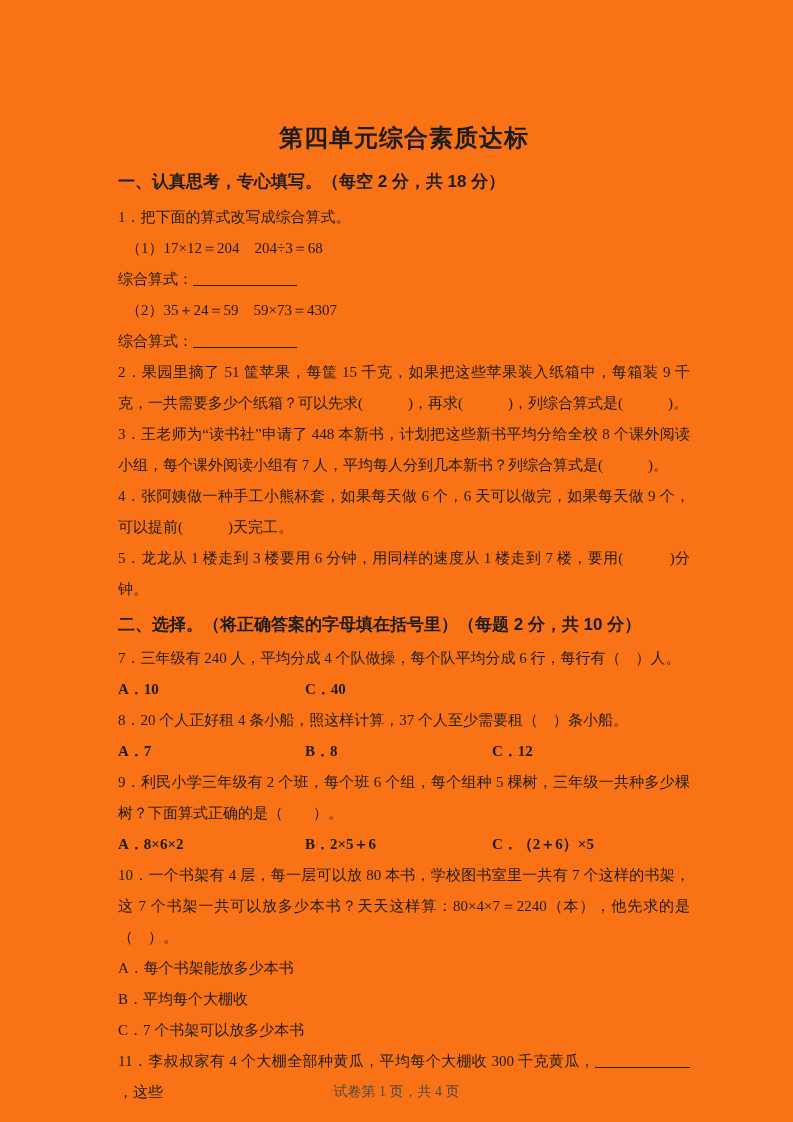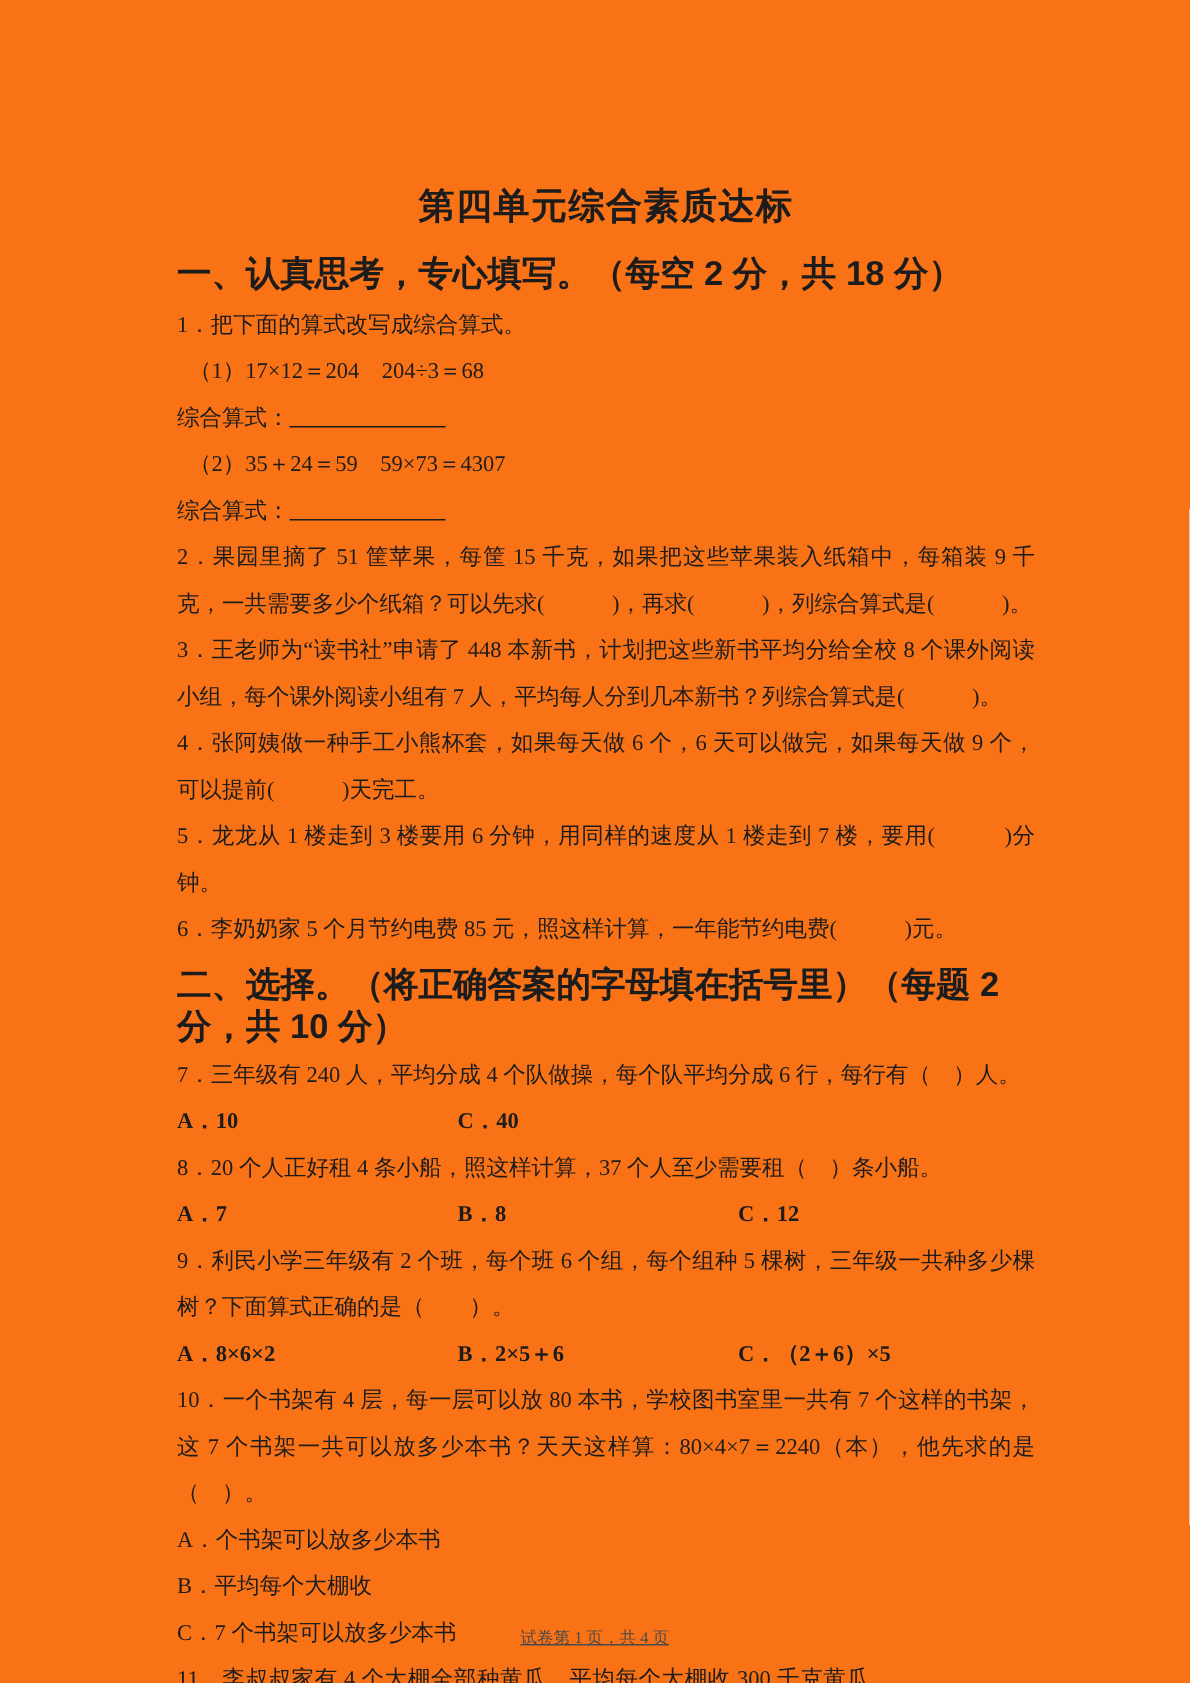--- a/index.html
+++ b/index.html
@@ -22,21 +22,21 @@
     margin: 10px 0 0 0;
     text-align: center;
     font-size: 24px;
     line-height: 32px;
     font-weight: 700;
     font-family: "Liberation Sans", "DejaVu Sans", sans-serif;
     letter-spacing: 1px;
   }
   .sec-heading {
     margin: 14px 0 6px 0;
-    font-size: 23px;
+    font-size: 17px;
     line-height: 28px;
     font-weight: 700;
     font-family: "Liberation Sans", "DejaVu Sans", sans-serif;
   }
   .sec-heading.second { margin: 6px 0 4px 0; }
   .line {
     margin: 0;
     font-size: 15px;
     line-height: 31px;
     text-align: justify;
@@ -66,24 +66,23 @@
     margin: 0;
     font-size: 15px;
     line-height: 31px;
   }
   .page-footer {
     position: absolute;
     left: 0;
     right: 0;
     top: 1082px;
     text-align: center;
-    font-size: 11px;
+    font-size: 14px;
     line-height: 20px;
     color: #4a4a4a;
-    text-decoration: underline;
   }
 </style>
 </head>
 <body>
 
 <div class="page">
   <div class="content">
 
     <h1 class="doc-title">第四单元综合素质达标</h1>
 
@@ -92,21 +91,20 @@
     <p class="line">1．把下面的算式改写成综合算式。</p>
     <p class="line indent">（1）17×12＝204　204÷3＝68</p>
     <p class="line"><span>综合算式：</span><span class="u-blank"></span></p>
     <p class="line indent">（2）35＋24＝59　59×73＝4307</p>
     <p class="line"><span>综合算式：</span><span class="u-blank"></span></p>
 
     <p class="line">2．果园里摘了 51 筐苹果，每筐 15 千克，如果把这些苹果装入纸箱中，每箱装 9 千克，一共需要多少个纸箱？可以先求(　　　)，再求(　　　)，列综合算式是(　　　)。</p>
     <p class="line">3．王老师为“读书社”申请了 448 本新书，计划把这些新书平均分给全校 8 个课外阅读小组，每个课外阅读小组有 7 人，平均每人分到几本新书？列综合算式是(　　　)。</p>
     <p class="line">4．张阿姨做一种手工小熊杯套，如果每天做 6 个，6 天可以做完，如果每天做 9 个，可以提前(　　　)天完工。</p>
     <p class="line">5．龙龙从 1 楼走到 3 楼要用 6 分钟，用同样的速度从 1 楼走到 7 楼，要用(　　　)分钟。</p>
-    <p class="line">6．李奶奶家 5 个月节约电费 85 元，照这样计算，一年能节约电费(　　　)元。</p>
 
     <h2 class="sec-heading second">二、选择。（将正确答案的字母填在括号里）（每题 2 分，共 10 分）</h2>
 
     <p class="line">7．三年级有 240 人，平均分成 4 个队做操，每个队平均分成 6 行，每行有（　）人。</p>
     <div class="opts-row">
       <span class="opt-cell">A．10</span>
       <span class="opt-cell">C．40</span>
     </div>
 
     <p class="line">8．20 个人正好租 4 条小船，照这样计算，37 个人至少需要租（　）条小船。</p>
@@ -117,21 +115,21 @@
     </div>
 
     <p class="line">9．利民小学三年级有 2 个班，每个班 6 个组，每个组种 5 棵树，三年级一共种多少棵树？下面算式正确的是（　　）。</p>
     <div class="opts-row">
       <span class="opt-cell">A．8×6×2</span>
       <span class="opt-cell">B．2×5＋6</span>
       <span class="opt-cell">C．（2＋6）×5</span>
     </div>
 
     <p class="line">10．一个书架有 4 层，每一层可以放 80 本书，学校图书室里一共有 7 个这样的书架，这 7 个书架一共可以放多少本书？天天这样算：80×4×7＝2240（本），他先求的是（　）。</p>
-    <p class="opt-line">A．个书架可以放多少本书</p>
+    <p class="opt-line">A．每个书架能放多少本书</p>
     <p class="opt-line">B．平均每个大棚收</p>
     <p class="opt-line">C．7 个书架可以放多少本书</p>
 
     <p class="line"><span>11．李叔叔家有 4 个大棚全部种黄瓜，平均每个大棚收 300 千克黄瓜，</span><span class="u-blank mid"></span><span>，这些</span></p>
 
   </div>
 
   <div class="page-footer">试卷第 1 页，共 4 页</div>
 </div>
 

